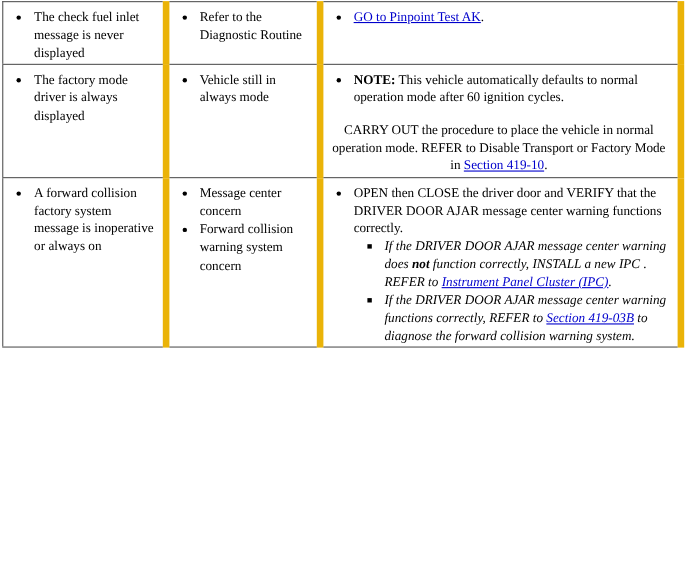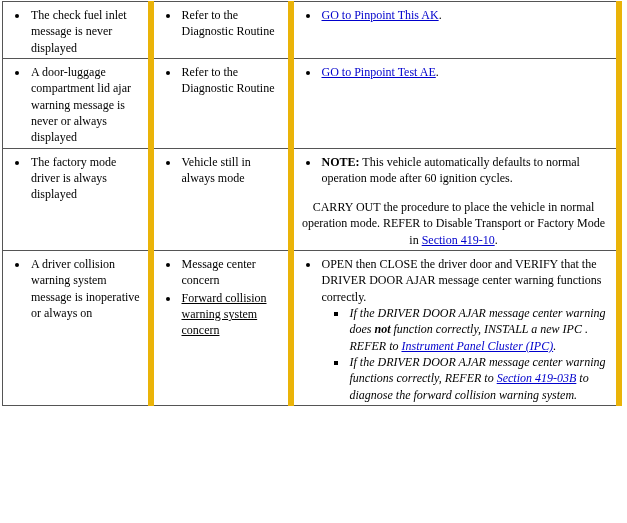--- a/index.html
+++ b/index.html
@@ -48,21 +48,20 @@
     list-style-type: disc;
     margin: 0;
     padding: 0 0 0 22px;
   }
   ul.lvl1 > li {
     margin: 0 0 0 0;
     padding: 0 0 0 2px;
   }
   ul.lvl1 > li + li {
     margin-top: 1px;
-    text-decoration: underline;
   }
 
   ul.lvl2 {
     list-style-type: square;
     margin: 0 0 0 0;
     padding: 0 0 0 26px;
     font-style: italic;
   }
   ul.lvl2 > li {
     padding: 0 0 0 2px;
@@ -103,42 +102,25 @@
             <li>The check fuel inlet message is never displayed</li>
           </ul>
         </td>
         <td>
           <ul class="lvl1">
             <li>Refer to the Diagnostic Routine</li>
           </ul>
         </td>
         <td>
           <ul class="lvl1">
-            <li><a class="doclink" href="#">GO to Pinpoint This AK</a><span>.</span></li>
+            <li><a class="doclink" href="#">GO to Pinpoint Test AK</a><span>.</span></li>
           </ul>
         </td>
       </tr>
 
-      <tr>
-        <td>
-          <ul class="lvl1">
-            <li>A door-luggage compartment lid ajar warning message is never or always displayed</li>
-          </ul>
-        </td>
-        <td>
-          <ul class="lvl1">
-            <li>Refer to the Diagnostic Routine</li>
-          </ul>
-        </td>
-        <td>
-          <ul class="lvl1">
-            <li><a class="doclink" href="#">GO to Pinpoint Test AE</a><span>.</span></li>
-          </ul>
-        </td>
-      </tr>
 
       <tr>
         <td>
           <ul class="lvl1">
             <li>The factory mode driver is always displayed</li>
           </ul>
         </td>
         <td>
           <ul class="lvl1">
             <li>Vehicle still in always mode</li>
@@ -149,21 +131,21 @@
             <li><b>NOTE:</b><span> This vehicle automatically defaults to normal operation mode after 60 ignition cycles.</span></li>
           </ul>
           <div class="gap"></div>
           <div class="plain-block"><span>CARRY OUT the procedure to place the vehicle in normal operation mode. REFER to Disable Transport or Factory Mode in </span><a class="doclink" href="#">Section 419-10</a><span>.</span></div>
         </td>
       </tr>
 
       <tr>
         <td>
           <ul class="lvl1">
-            <li>A driver collision warning system message is inoperative or always on</li>
+            <li>A forward collision factory system message is inoperative or always on</li>
           </ul>
         </td>
         <td>
           <ul class="lvl1">
             <li>Message center concern</li>
             <li>Forward collision warning system concern</li>
           </ul>
         </td>
         <td>
           <ul class="lvl1">

